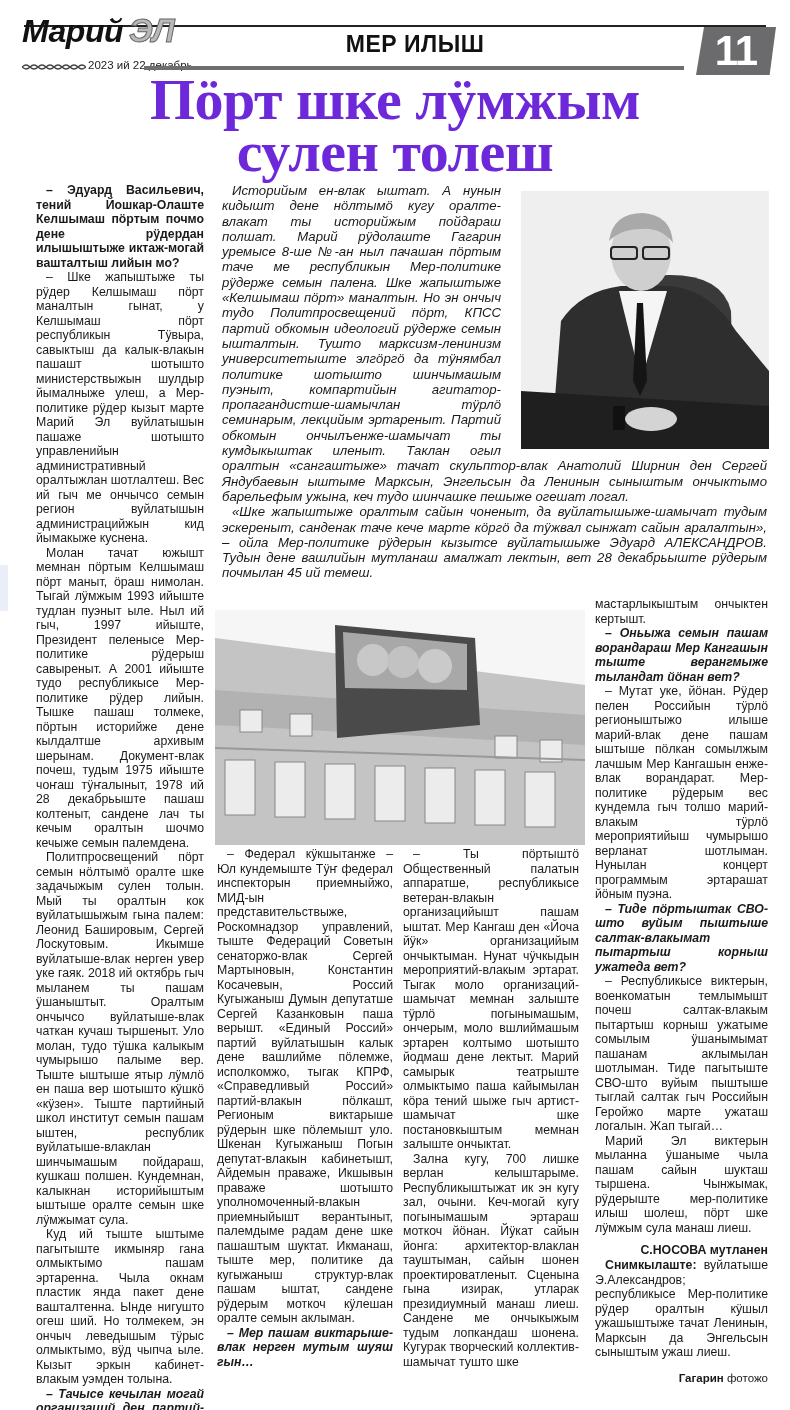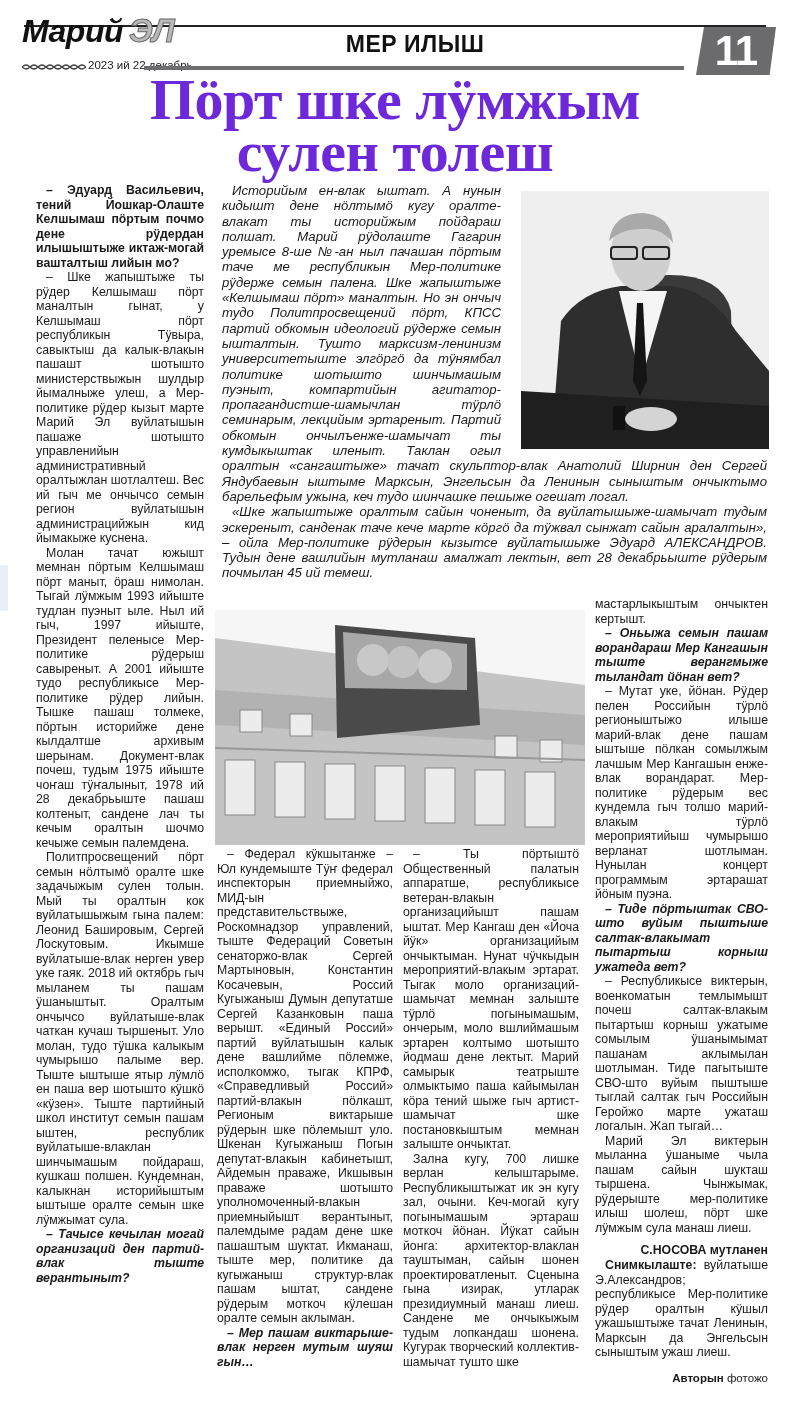--- a/index.html
+++ b/index.html
@@ -121,20 +121,21 @@
     </g>
     <path d="M0 138 L370 150" stroke="#999" stroke-width="2"></path>
   </svg>
 </div>
 
 <div class="col col1">
   <p class="q">– Эдуард Васильевич, тений Йошкар-Олаште Келшымаш пӧртым почмо дене рӱдердан илышыштыже иктаж-могай вашталтыш лийын мо?</p>
   <p>– Шке жапыштыже ты рӱдер Келшымаш пӧрт маналтын гынат, у Келшымаш пӧрт республикын Тӱвыра, савыктыш да калык-влакын пашашт шотышто министерствыжын шулдыр йымалныже улеш, а Мер-политике рӱдер кызыт марте Марий Эл вуйлатышын пашаже шотышто управленийын административный оралтыжлан шотлалтеш. Вес ий гыч ме ончычсо семын регион вуйлатышын администрацийжын кид йымакыже куснена.</p>
   <p>Молан тачат южышт мемнан пӧртым Келшымаш пӧрт маныт, ӧраш нимолан. Тыгай лӱмжым 1993 ийыште тудлан пуэныт ыле. Ныл ий гыч, 1997 ийыште, Президент пеленысе Мер-политике рӱдерыш савыреныт. А 2001 ийыште тудо республикысе Мер-политике рӱдер лийын. Тышке пашаш толмеке, пӧртын историйже дене кылдалтше архивым шерынам. Документ-влак почеш, тудым 1975 ийыште чоҥаш тӱҥалыныт, 1978 ий 28 декабрьыште пашаш колтеныт, сандене лач ты кечым оралтын шочмо кечыже семын палемдена.</p>
   <p>Политпросвещений пӧрт семын нӧлтымӧ оралте шке задачыжым сулен толын. Мый ты оралтын кок вуйлатышыжым гына палем: Леонид Башировым, Сергей Лоскутовым. Икымше вуйлатыше-влак нерген увер уке гаяк. 2018 ий октябрь гыч мыланем ты пашам ӱшаныштыт. Оралтым ончычсо вуйлатыше-влак чаткан кучаш тыршеныт. Уло молан, тудо тӱшка калыкым чумырышо палыме вер. Тыште ыштыше ятыр лӱмлӧ ен паша вер шотышто кӱшкӧ «кӱзен». Тыште партийный школ институт семын пашам ыштен, республик вуйлатыше-влаклан шинчымашым пойдараш, кушкаш полшен. Кундемнан, калыкнан историйыштым ыштыше оралте семын шке лӱмжымат сула.</p>
+  <p>Куд ий тыште ыштыме пагытыште икмыняр гана олмыктымо пашам эртаренна. Чыла окнам пластик янда пакет дене вашталтенна. Ынде нигушто огеш ший. Но толмекем, эн ончыч леведышым тӱрыс олмыктымо, вӱд чыпча ыле. Кызыт эркын кабинет-влакым уэмден толына.</p>
   <p class="qi">– Тачысе кечылан могай организаций ден партий-влак тыште верантыныт?</p>
 </div>
 
 <div class="col col2">
   <p>– Федерал кӱкшытанже – Юл кундемыште Тӱҥ федерал инспекторын приемныйжо, МИД-ын представительствыже, Роскомнадзор управлений, тыште Федераций Советын сенаторжо-влак Сергей Мартыновын, Константин Косачевын, Россий Кугыжаныш Думын депутатше Сергей Казанковын паша верышт. «Единый Россий» партий вуйлатышын калык дене вашлийме пӧлемже, исполкомжо, тыгак КПРФ, «Справедливый Россий» партий-влакын пӧлкашт, Регионым виктарыше рӱдерын шке пӧлемышт уло. Шкенан Кугыжаныш Погын депутат-влакын кабинетышт, Айдемын праважe, Икшывын праваже шотышто уполномоченный-влакын приемныйышт верантыныт, палемдыме радам дене шке пашаштым шуктат. Икманаш, тыште мер, политике да кугыжаныш структур-влак пашам ыштат, сандене рӱдерым моткоч кӱлешан оралте семын аклыман.</p>
   <p class="qi">– Мер пашам виктарыше-влак нерген мутым шуяш гын…</p>
 </div>
 
 <div class="col col3">
   <p>– Ты пӧртыштӧ Общественный палатын аппаратше, республикысе ветеран-влакын организацийышт пашам ыштат. Мер Кангаш ден «Йоча йӱк» организацийым ончыктыман. Нунат чӱчкыдын мероприятий-влакым эртарат. Тыгак моло организаций-шамычат мемнан залыште тӱрлӧ погынымашым, ончерым, моло вшлиймашым эртарен колтымо шотышто йодмаш дене лектыт. Марий самырык театрыште олмыктымо паша кайымылан кӧра тений шыже гыч артист-шамычат шке постановкыштым мемнан залыште ончыктат.</p>
@@ -154,17 +155,17 @@
   <span>С.НОСОВА</span>
   <span>мутланен</span>
 </div>
 
 <div class="caption">
   <span class="lbl">Снимкылаште:</span>
   <span>вуйлатыше Э.Александров; республикысе Мер-политике рӱдер оралтын кӱшыл ужашыштыже тачат Ленинын, Марксын да Энгельсын сыныштым ужаш лиеш.</span>
 </div>
 
 <div class="credit">
-  <b>Авторын</b>
+  <b>Гагарин</b>
   <span>фотожо</span>
 </div>
 
 <div class="blue-mark"></div>
 
 </body></html>

